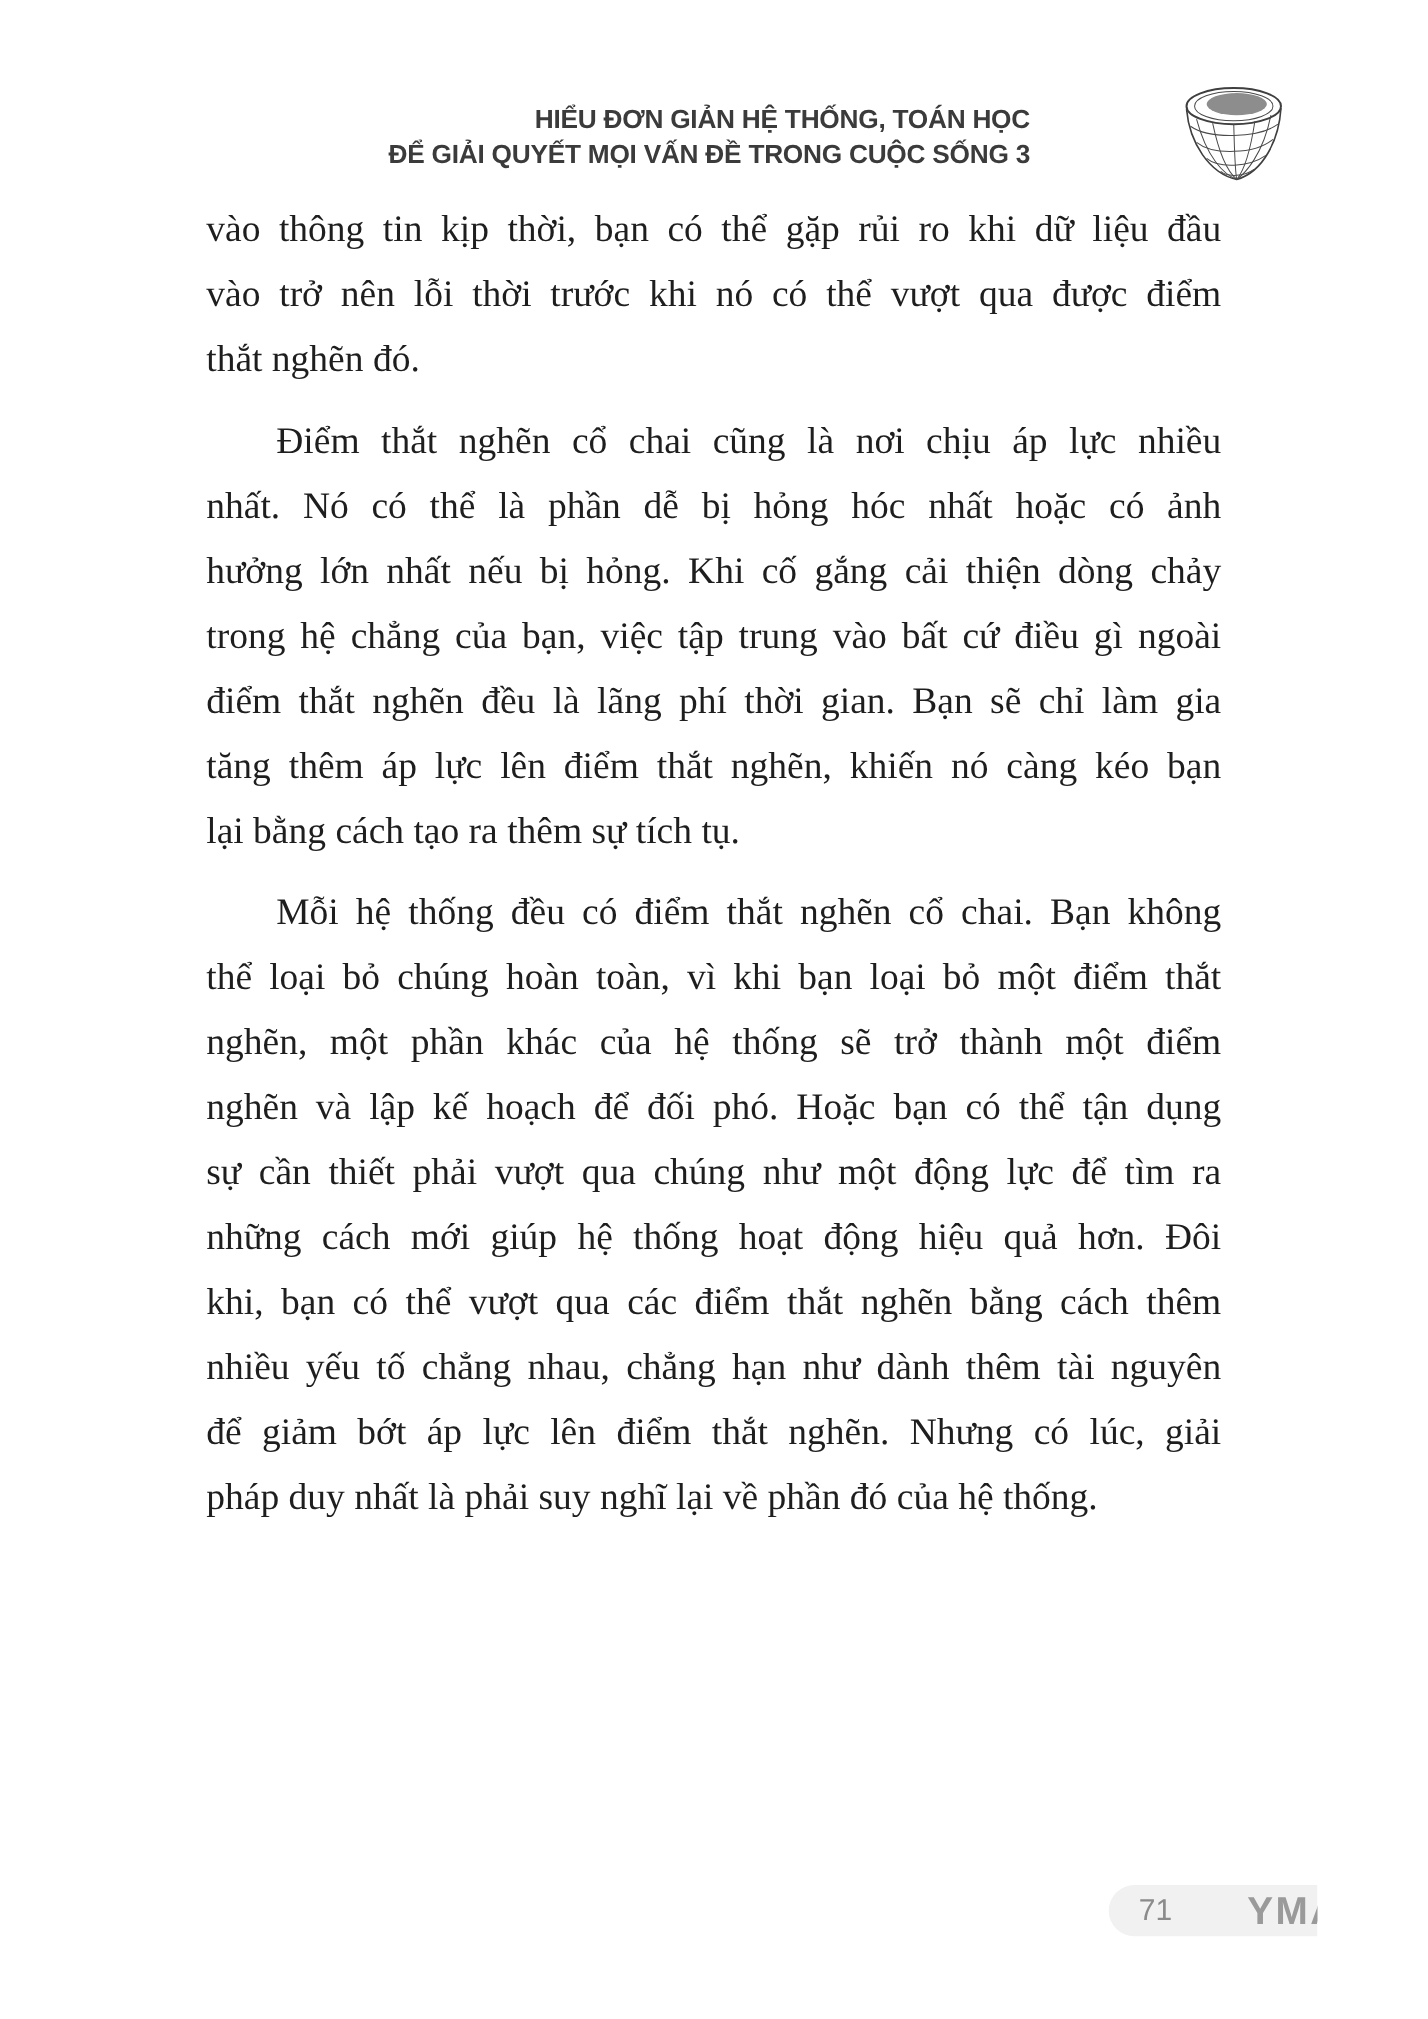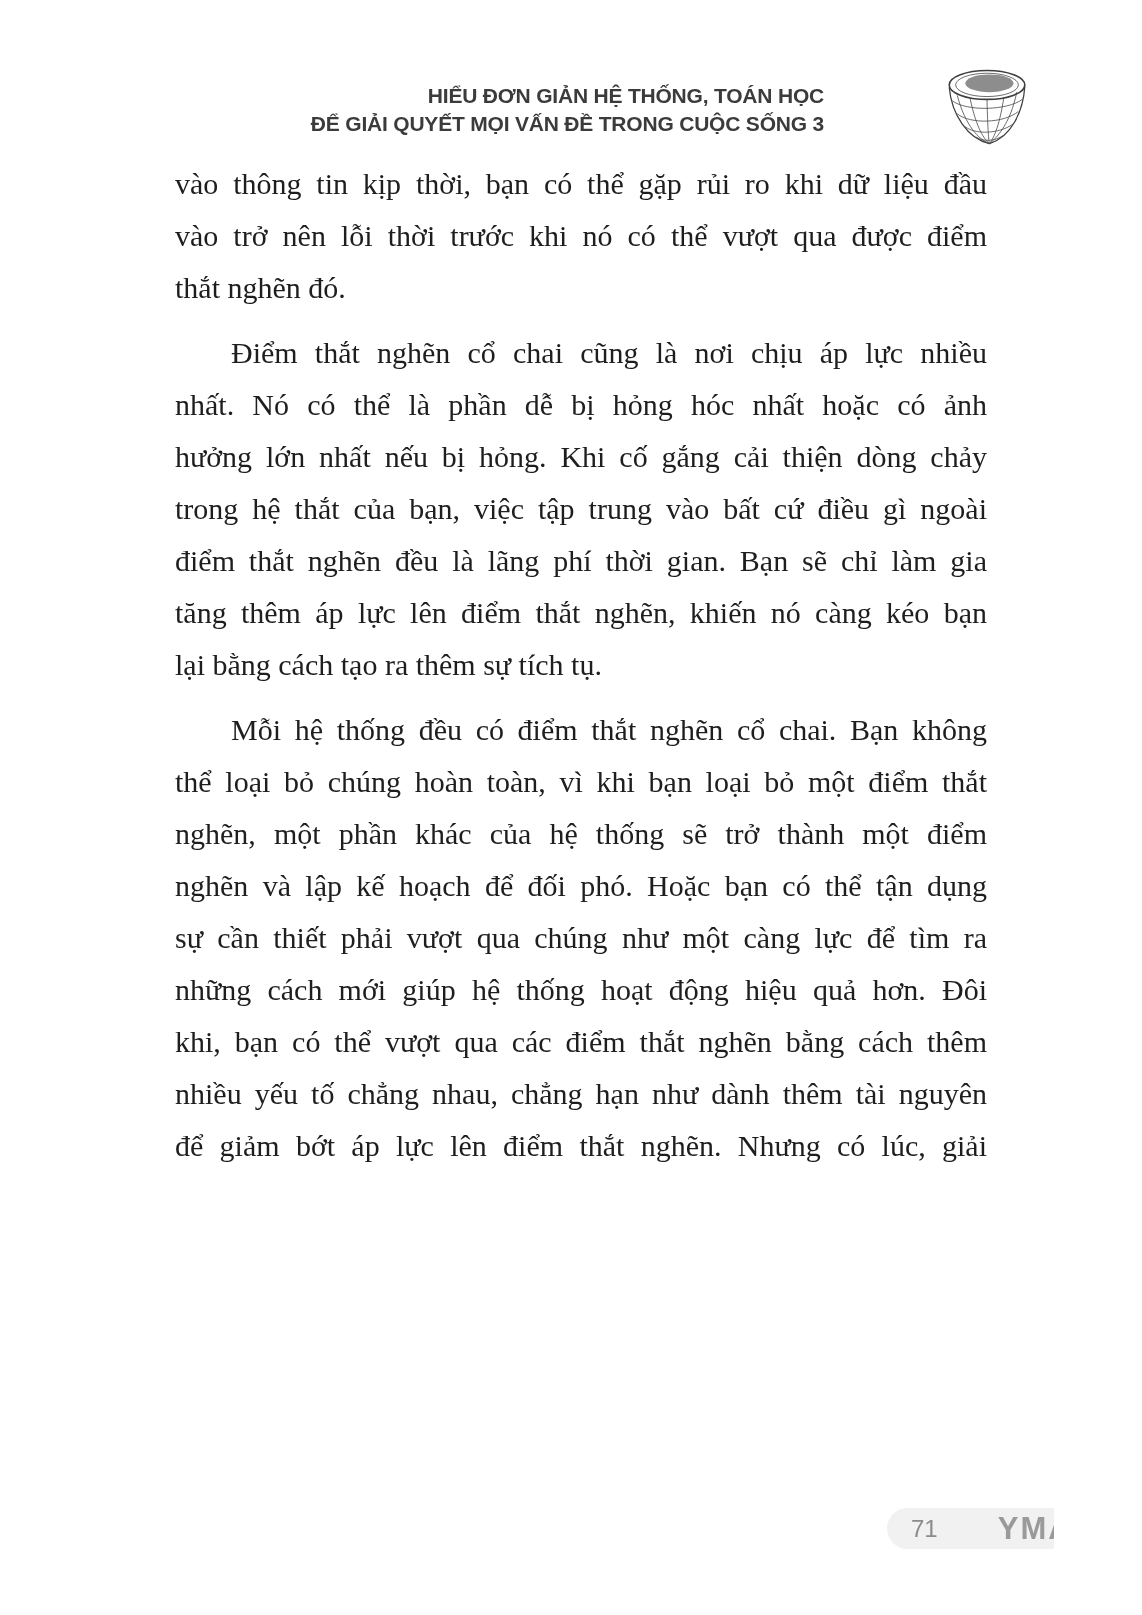--- a/index.html
+++ b/index.html
@@ -29,21 +29,21 @@
     position: absolute;
     top: 63px;
     left: 946px;
     width: 82px;
     height: 84px;
   }
   .globe svg { display: block; width: 100%; height: 100%; }
   
   .body-text {
     position: absolute;
-    left: 175px;
+    left: 165px;
     top: 158px;
     width: 812px;
     color: #1e1e1e;
     font-size: 30px;
     line-height: 52px;
   }
   .para { margin: 0 0 13px 0; }
   .line {
     text-align: justify;
     text-align-last: justify;
@@ -107,35 +107,36 @@
   <main class="body-text" id="body-text">
       <div class="para">
         <div class="line first">vào thông tin kịp thời, bạn có thể gặp rủi ro khi dữ liệu đầu</div>
         <div class="line">vào trở nên lỗi thời trước khi nó có thể vượt qua được điểm</div>
         <div class="line last">thắt nghẽn đó.</div>
       </div>
       <div class="para indent">
         <div class="line first">Điểm thắt nghẽn cổ chai cũng là nơi chịu áp lực nhiều</div>
         <div class="line">nhất. Nó có thể là phần dễ bị hỏng hóc nhất hoặc có ảnh</div>
         <div class="line">hưởng lớn nhất nếu bị hỏng. Khi cố gắng cải thiện dòng chảy</div>
-        <div class="line">trong hệ thắt của bạn, việc tập trung vào bất cứ điều gì ngoài</div>
+        <div class="line">trong hệ chẳng của bạn, việc tập trung vào bất cứ điều gì ngoài</div>
         <div class="line">điểm thắt nghẽn đều là lãng phí thời gian. Bạn sẽ chỉ làm gia</div>
         <div class="line">tăng thêm áp lực lên điểm thắt nghẽn, khiến nó càng kéo bạn</div>
         <div class="line last">lại bằng cách tạo ra thêm sự tích tụ.</div>
       </div>
       <div class="para indent">
         <div class="line first">Mỗi hệ thống đều có điểm thắt nghẽn cổ chai. Bạn không</div>
         <div class="line">thể loại bỏ chúng hoàn toàn, vì khi bạn loại bỏ một điểm thắt</div>
         <div class="line">nghẽn, một phần khác của hệ thống sẽ trở thành một điểm</div>
         <div class="line">nghẽn và lập kế hoạch để đối phó. Hoặc bạn có thể tận dụng</div>
-        <div class="line">sự cần thiết phải vượt qua chúng như một càng lực để tìm ra</div>
+        <div class="line">sự cần thiết phải vượt qua chúng như một động lực để tìm ra</div>
         <div class="line">những cách mới giúp hệ thống hoạt động hiệu quả hơn. Đôi</div>
         <div class="line">khi, bạn có thể vượt qua các điểm thắt nghẽn bằng cách thêm</div>
         <div class="line">nhiều yếu tố chẳng nhau, chẳng hạn như dành thêm tài nguyên</div>
         <div class="line">để giảm bớt áp lực lên điểm thắt nghẽn. Nhưng có lúc, giải</div>
+        <div class="line last">pháp duy nhất là phải suy nghĩ lại về phần đó của hệ thống.</div>
       </div>
     </main>
 
   <div class="footer-pill">
     <span class="pagenum">71</span>
     <span class="fdiv"></span>
     <span class="brand">YMATE</span>
     <span class="brand-logo">
       <svg viewBox="0 0 100 100" xmlns="http://www.w3.org/2000/svg">
         <circle cx="50" cy="9" r="6.5" fill="#8e8e8e"></circle>

